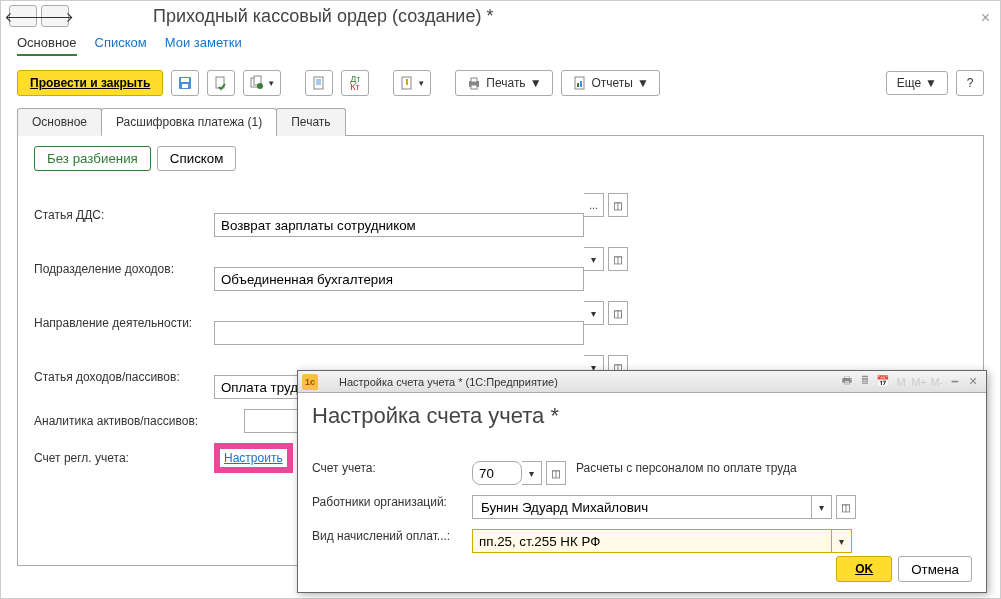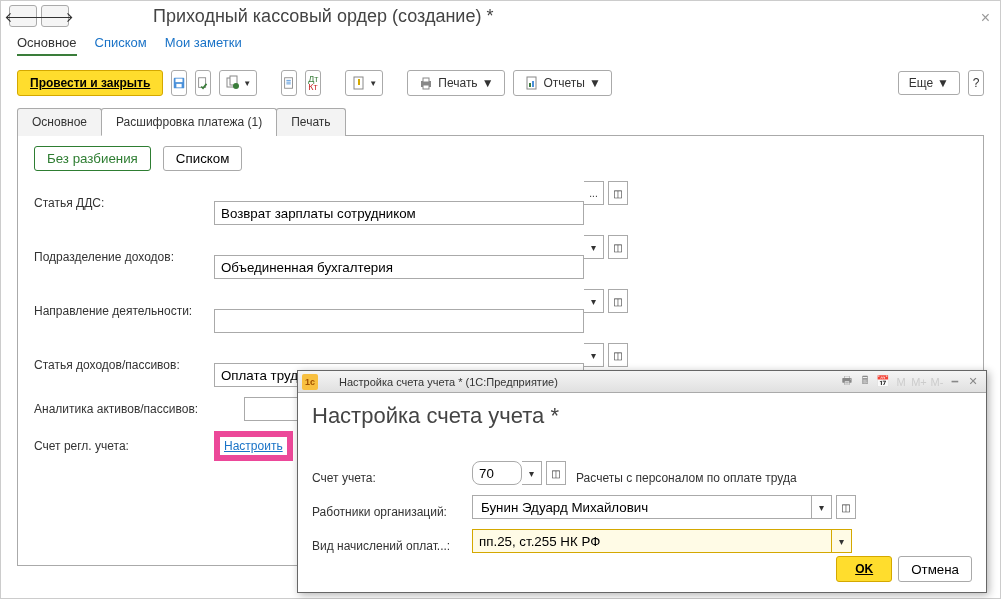--- a/index.html
+++ b/index.html
@@ -7,49 +7,49 @@
 .window { width: 1001px; height: 599px; position: relative; border: 1px solid #ccc; }
 .nav-row { display: flex; align-items: center; padding: 4px 8px; gap: 4px; }
 .nav-btn { width: 28px; height: 22px; border: 1px solid #aaa; background: #f5f5f5; border-radius: 3px; display: flex; align-items: center; justify-content: center; cursor: pointer; font-size: 14px; }
 .title { font-size: 18px; margin-left: 80px; color: #444; }
 .close-x { position: absolute; right: 10px; top: 8px; font-size: 16px; color: #999; cursor: pointer; }
 .nav-links { padding: 4px 16px 8px; display: flex; gap: 18px; font-size: 13px; }
 .nav-link { color: #1a73c7; cursor: pointer; }
 .nav-link.active { color: #333; border-bottom: 2px solid #3a7d3a; padding-bottom: 4px; }
 .toolbar { padding: 6px 16px 10px; display: flex; align-items: center; gap: 8px; border-bottom: 1px solid transparent; }
 .btn-yellow { background: #ffdd2d; border: 1px solid #d4a800; border-radius: 3px; padding: 5px 12px; font-weight: bold; font-size: 12px; cursor: pointer; text-decoration: underline; }
-.btn-icon { width: 16px; height: 26px; border: 1px solid #aaa; background: #fff; border-radius: 3px; display: flex; align-items: center; justify-content: center; cursor: pointer; position: relative; }
+.btn-icon { width: 28px; height: 26px; border: 1px solid #aaa; background: #fff; border-radius: 3px; display: flex; align-items: center; justify-content: center; cursor: pointer; position: relative; }
 .btn-icon.drop { width: 38px; }
 .btn-icon .chev { font-size: 8px; margin-left: 2px; }
 .btn-text { border: 1px solid #aaa; background: #fff; border-radius: 3px; padding: 4px 10px; cursor: pointer; display: flex; align-items: center; gap: 4px; }
 .spacer { flex: 1; }
 .tabs { display: flex; margin: 0 16px; border-bottom: 1px solid #aaa; }
 .tab { padding: 6px 14px; border: 1px solid #aaa; border-bottom: none; background: #f3f3f3; cursor: pointer; margin-right: -1px; border-radius: 3px 3px 0 0; position: relative; top: 1px; }
 .tab.active { background: #fff; border-bottom: 1px solid #fff; }
 .content { padding: 10px 16px; border: 1px solid #aaa; border-top: none; margin: 0 16px; height: 430px; }
-.mode-btns { display: flex; gap: 12px; margin-bottom: 10px; }
+.mode-btns { display: flex; gap: 6px; margin-bottom: 22px; }
 .mode-btn { padding: 4px 12px; border: 1px solid #aaa; border-radius: 3px; background: #fff; cursor: pointer; }
 .mode-btn.active { color: #2e7d32; border-color: #2e7d32; }
 .form-row { display: flex; align-items: center; margin-bottom: 10px; }
 .form-label { width: 180px; }
 .form-label.wide { width: 210px; }
 .input-group { display: flex; }
 .text-input { border: 1px solid #aaa; padding: 3px 6px; height: 24px; background: #fff; }
 .text-input.w370 { width: 370px; margin-top: 20px; }
 .inp-btn { width: 20px; height: 24px; border: 1px solid #aaa; border-left: none; background: #fff; display: flex; align-items: center; justify-content: center; cursor: pointer; font-size: 10px; }
 .inp-btn.sep { margin-left: 4px; border-left: 1px solid #aaa; }
 .link-highlight { color: #1a73c7; text-decoration: underline; cursor: pointer; border: 6px solid #ec4899; padding: 2px 4px; }
 .dialog { position: absolute; left: 296px; top: 369px; width: 690px; height: 223px; background: #fff; border: 1px solid #666; box-shadow: 2px 2px 8px rgba(0,0,0,0.3); }
 .dialog-titlebar { height: 22px; background: linear-gradient(#f5f5f5, #e0e0e0); border-bottom: 1px solid #aaa; display: flex; align-items: center; padding: 0 4px; font-size: 11px; }
 .dialog-titlebar .d-icon { width: 16px; height: 16px; background: #f8c040; border-radius: 2px; margin-right: 21px; display: flex; align-items: center; justify-content: center; font-size: 9px; color: #a05000; font-weight: bold; }
 .dialog-titlebar .d-title { flex: 1; }
 .dialog-titlebar .d-btn { width: 18px; height: 16px; display: flex; align-items: center; justify-content: center; color: #888; cursor: pointer; font-size: 11px; }
 .dialog-body { padding: 10px 14px; }
 .dialog-heading { font-size: 22px; margin-bottom: 32px; color: #444; }
-.d-row { display: flex; align-items: flex-end; margin-bottom: 10px; }
+.d-row { display: flex; align-items: flex-start; margin-bottom: 10px; }
 .d-label { width: 160px; }
 .d-input { border: 1px solid #aaa; padding: 3px 6px; height: 24px; }
 .d-input.w50 { width: 50px; border-radius: 8px; }
 .d-input.w340 { width: 340px; padding-left: 8px; }
 .d-input.w360 { width: 360px; }
 .d-input.hl { border: 1px solid #d4a800; background: #fffbe6; }
 .d-desc { margin-left: 10px; }
 .dialog-footer { position: absolute; bottom: 10px; right: 14px; display: flex; gap: 6px; }
 .icon-svg { width: 16px; height: 16px; }
 </style>

